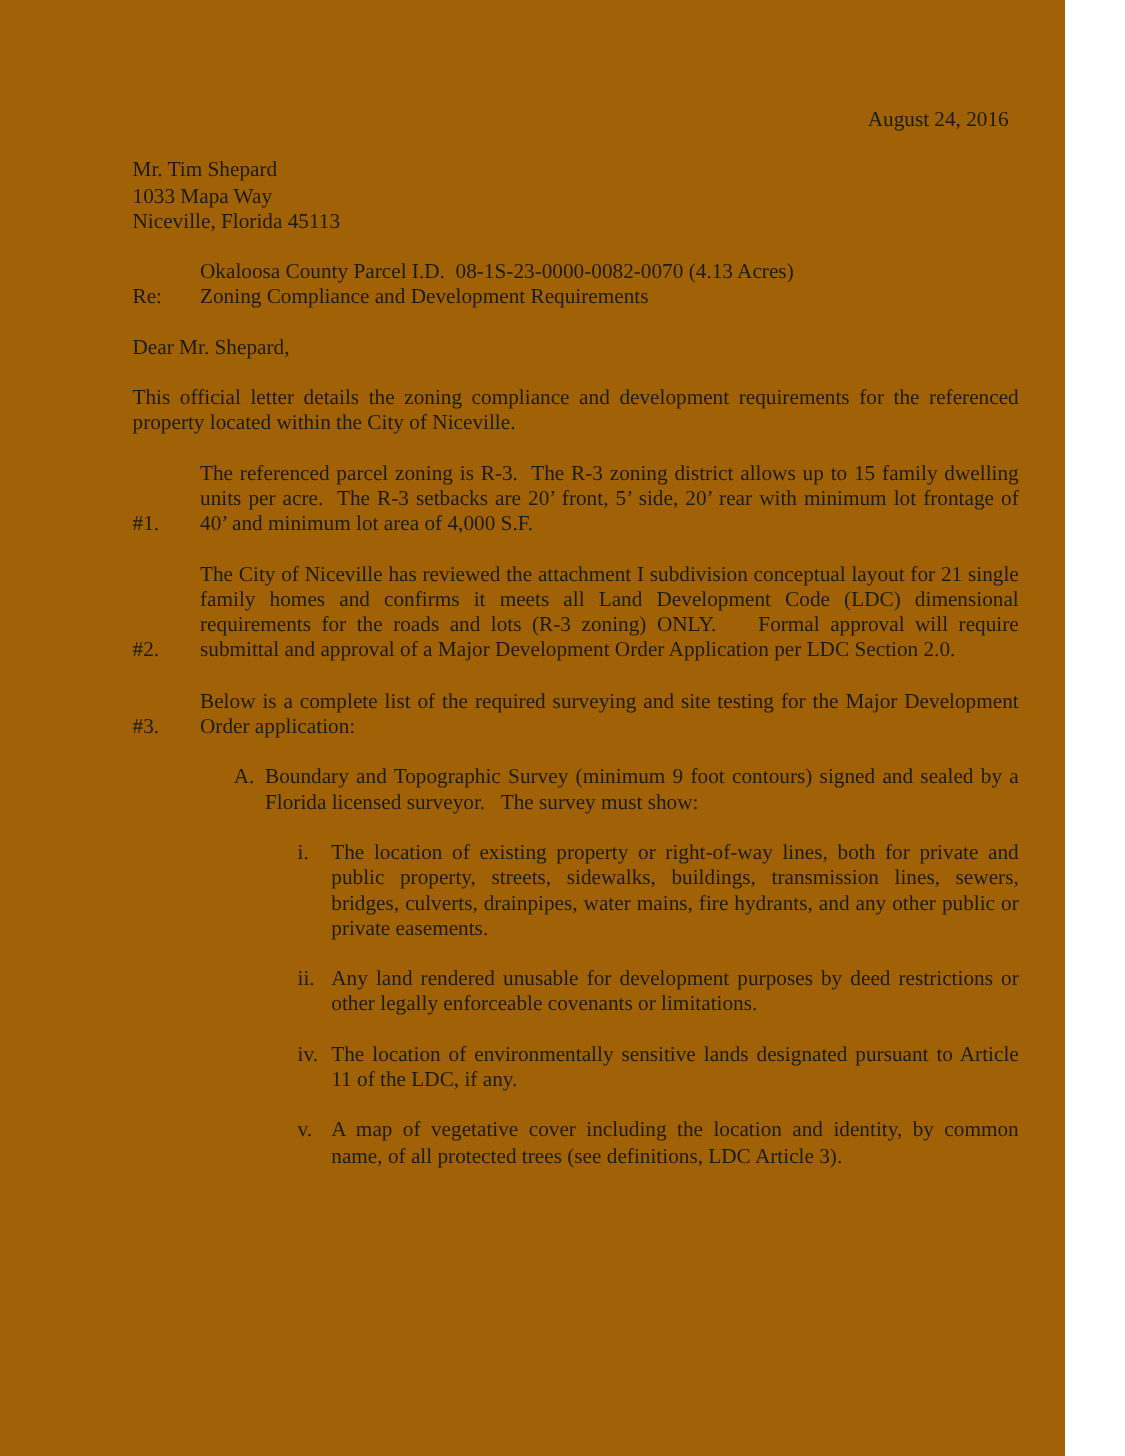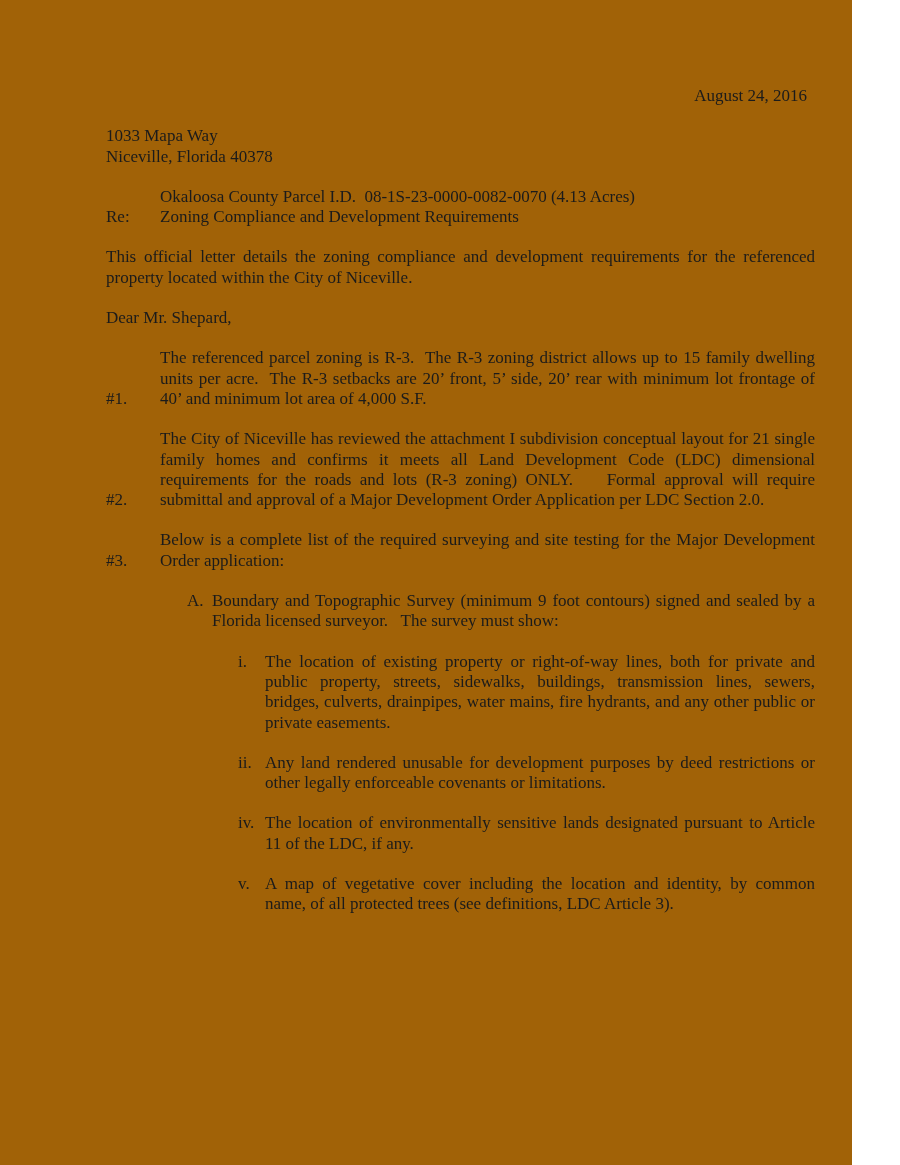--- a/index.html
+++ b/index.html
@@ -50,35 +50,36 @@
 </style>
 </head>
 <body>
 
 <div class="page">
   <div class="content">
 
     <div class="block date-line">August 24, 2016</div>
 
     <div class="block">
+      <div class="plain-line">Mr. Tim Shepard</div>
       <div class="plain-line">1033 Mapa Way</div>
-      <div class="plain-line">Niceville, Florida 40378</div>
+      <div class="plain-line">Niceville, Florida 45113</div>
     </div>
 
     <div class="block hang-row">
       <div class="hang-label">Re:</div>
       <div class="hang-body">
         <div class="plain-line">Okaloosa County Parcel I.D.  08-1S-23-0000-0082-0070 (4.13 Acres)</div>
         <div class="plain-line">Zoning Compliance and Development Requirements</div>
       </div>
     </div>
 
+    <div class="block plain-line">Dear Mr. Shepard,</div>
+
     <div class="block justified">This official letter details the zoning compliance and development requirements for the referenced property located within the City of Niceville.</div>
-
-    <div class="block plain-line">Dear Mr. Shepard,</div>
 
     <div class="block hang-row">
       <div class="hang-label">#1.</div>
       <div class="hang-body justified">The referenced parcel zoning is R-3.  The R-3 zoning district allows up to 15 family dwelling units per acre.  The R-3 setbacks are 20’ front, 5’ side, 20’ rear with minimum lot frontage of 40’ and minimum lot area of 4,000 S.F.</div>
     </div>
 
     <div class="block hang-row">
       <div class="hang-label">#2.</div>
       <div class="hang-body justified">The City of Niceville has reviewed the attachment I subdivision conceptual layout for 21 single family homes and confirms it meets all Land Development Code (LDC) dimensional requirements for the roads and lots (R-3 zoning) ONLY.    Formal approval will require submittal and approval of a Major Development Order Application per LDC Section 2.0.</div>
     </div>

